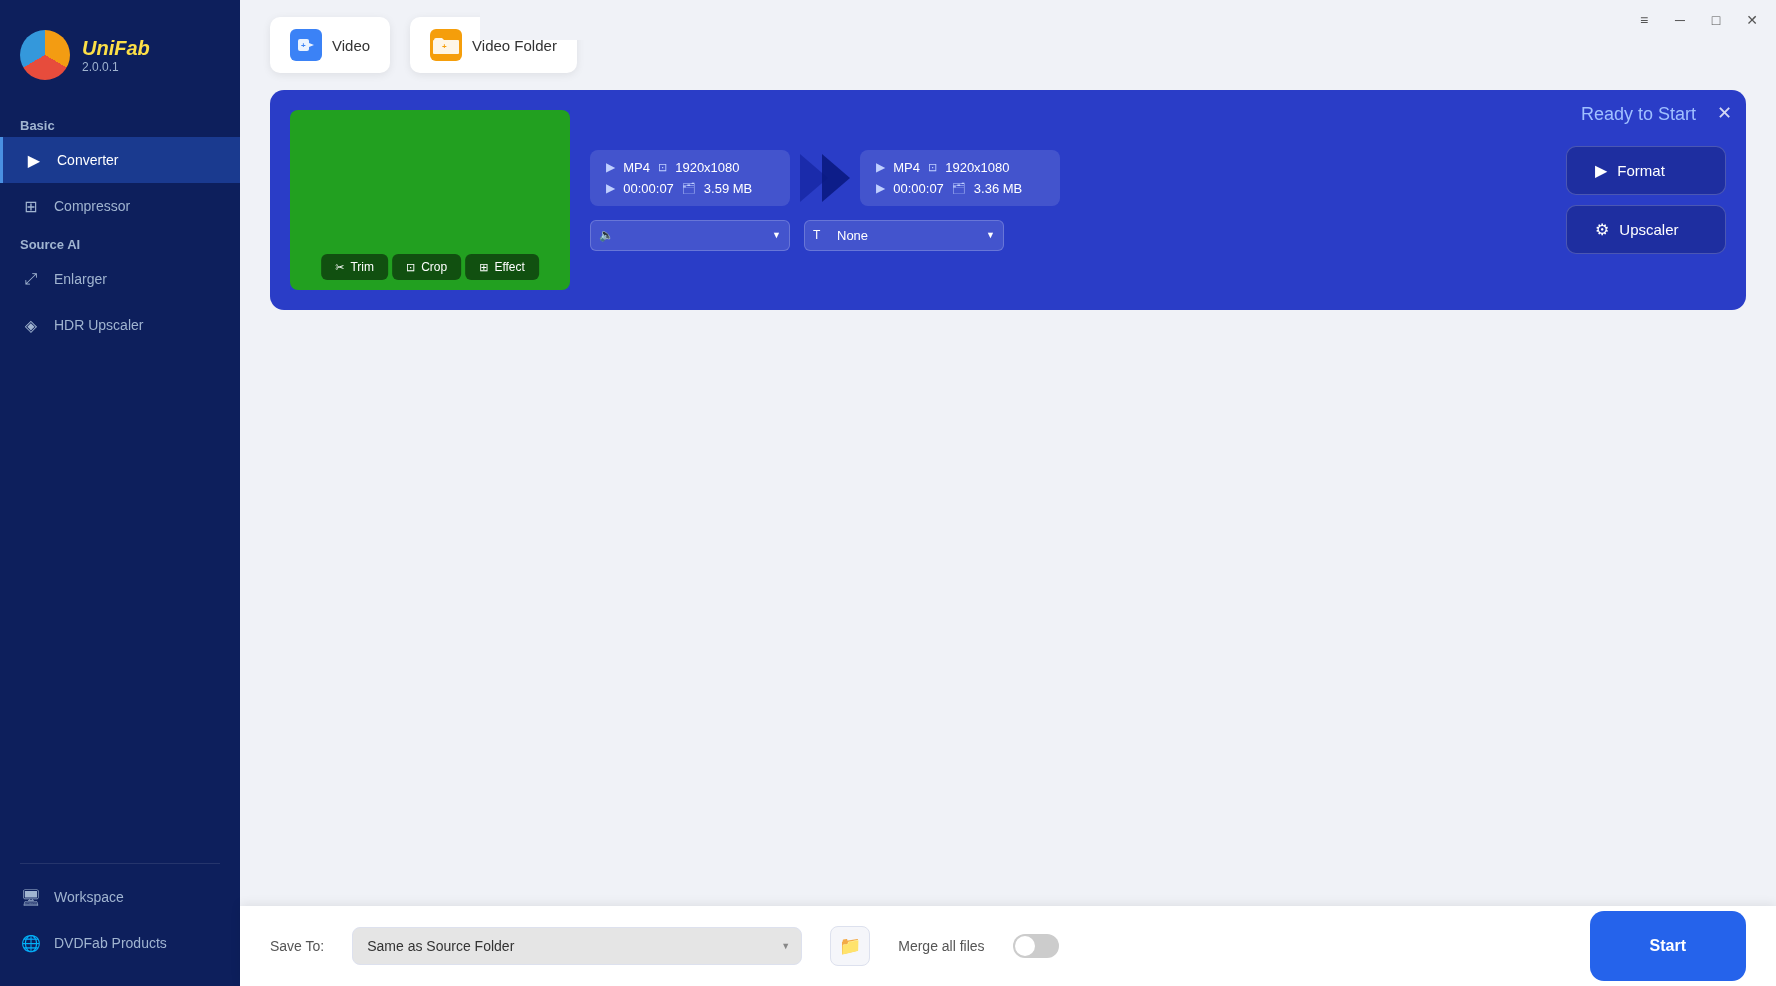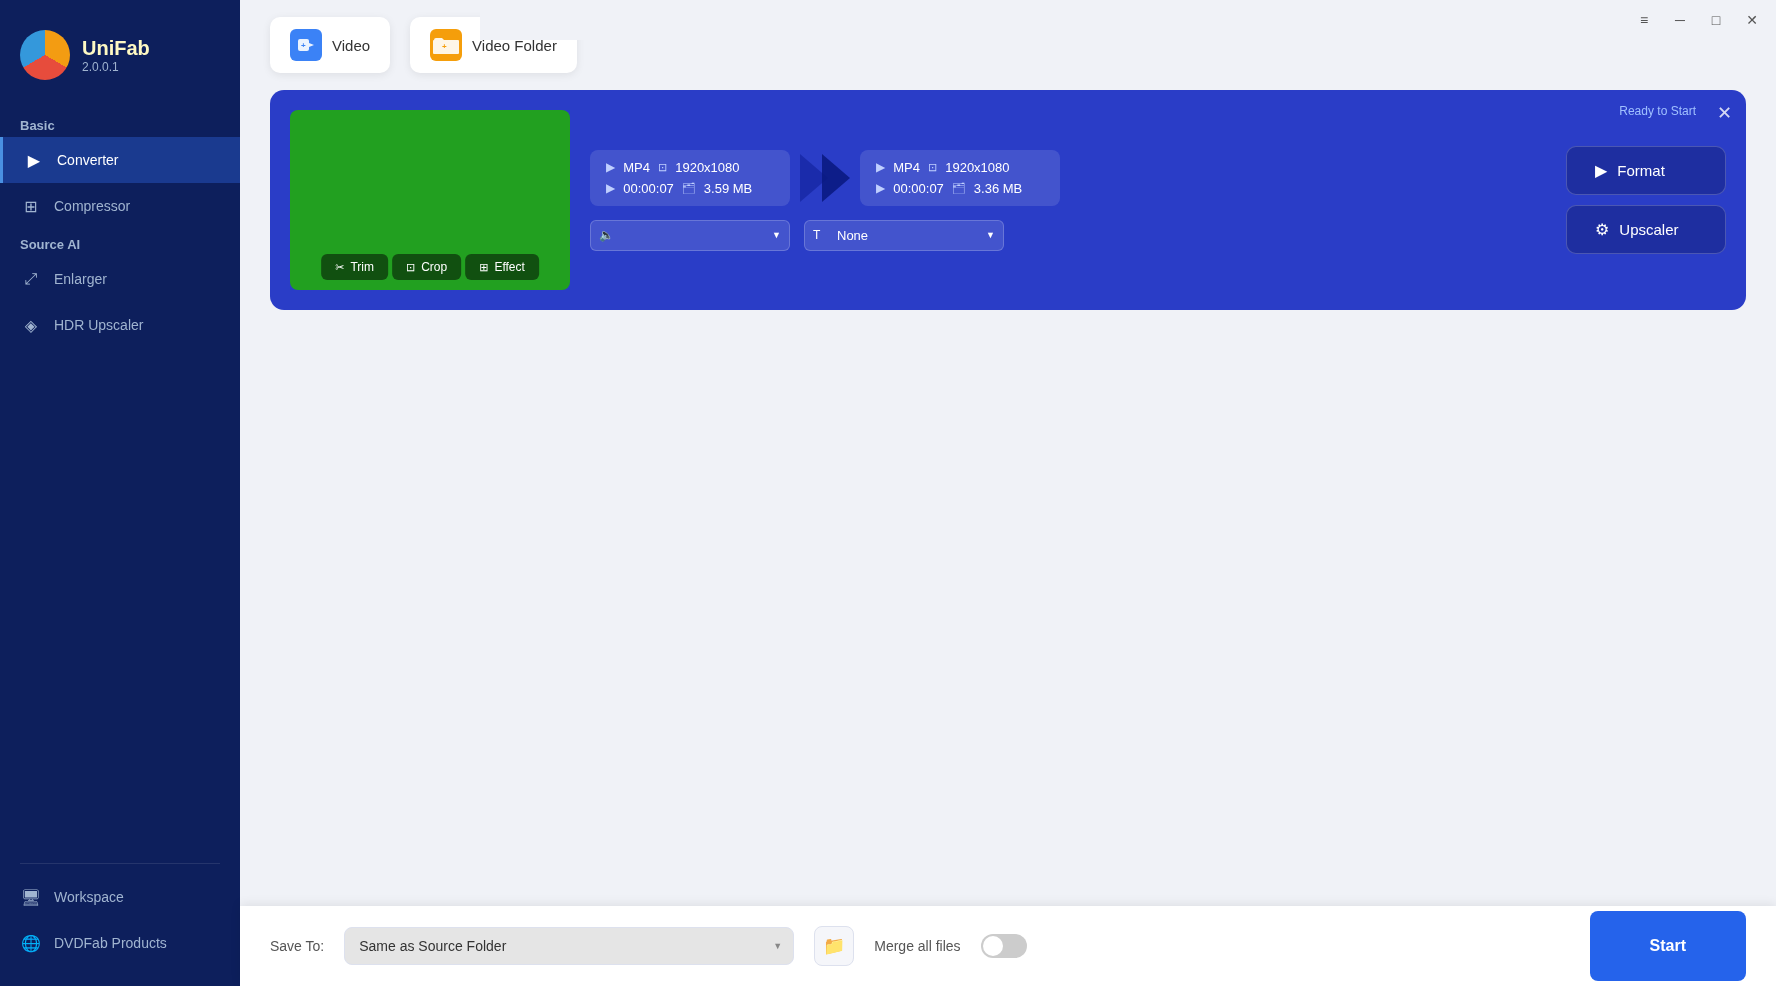--- a/index.html
+++ b/index.html
@@ -56,23 +56,24 @@
       gap: 12px;
     }
     .logo-icon {
       width: 50px; height: 50px;
       border-radius: 50%;
       background: conic-gradient(from 0deg, #f39c12 0deg 120deg, #e74c3c 120deg 240deg, #3498db 240deg 360deg);
       flex-shrink: 0;
     }
     .logo-text-area {}
     .logo-name {
-      color: #fef9c3;
+      color: #fde047;
       font-size: 20px;
       font-weight: 700;
+      font-style: italic;
     }
     .logo-version {
       color: #a0b4d0;
       font-size: 12px;
     }
 
     .sidebar-section-label {
       color: #a0b4d0;
       font-size: 13px;
       font-weight: 600;
@@ -301,32 +302,32 @@
       color: white;
       font-size: 18px;
       cursor: pointer;
       opacity: 0.8;
     }
 
     .ready-label {
       position: absolute;
       top: 14px; right: 50px;
       color: #a0c0ff;
-      font-size: 12px;
+      font-size: 18px;
       text-align: center;
     }
 
     
     .bottom-bar {
       height: 80px;
       background: white;
       display: flex;
       align-items: center;
       padding: 0 30px;
-      gap: 20px;
+      gap: 28px;
       box-shadow: 0 -2px 10px rgba(0,0,0,0.08);
       flex-shrink: 0;
     }
 
     .save-to-label {
       color: #555;
       font-size: 14px;
       font-weight: 500;
       flex-shrink: 0;
     }
@@ -391,21 +392,21 @@
       background: white;
       border-radius: 50%;
       transition: left 0.2s;
     }
 
     .start-btn {
       margin-left: auto;
       background: #2563eb;
       color: white;
       border: none;
-      border-radius: 8px;
+      border-radius: 14px;
       padding: 26px 60px;
       font-size: 16px;
       font-weight: 600;
       cursor: pointer;
       transition: background 0.2s;
     }
 
     .select-wrapper-audio {
       position: relative;
       display: inline-flex;

